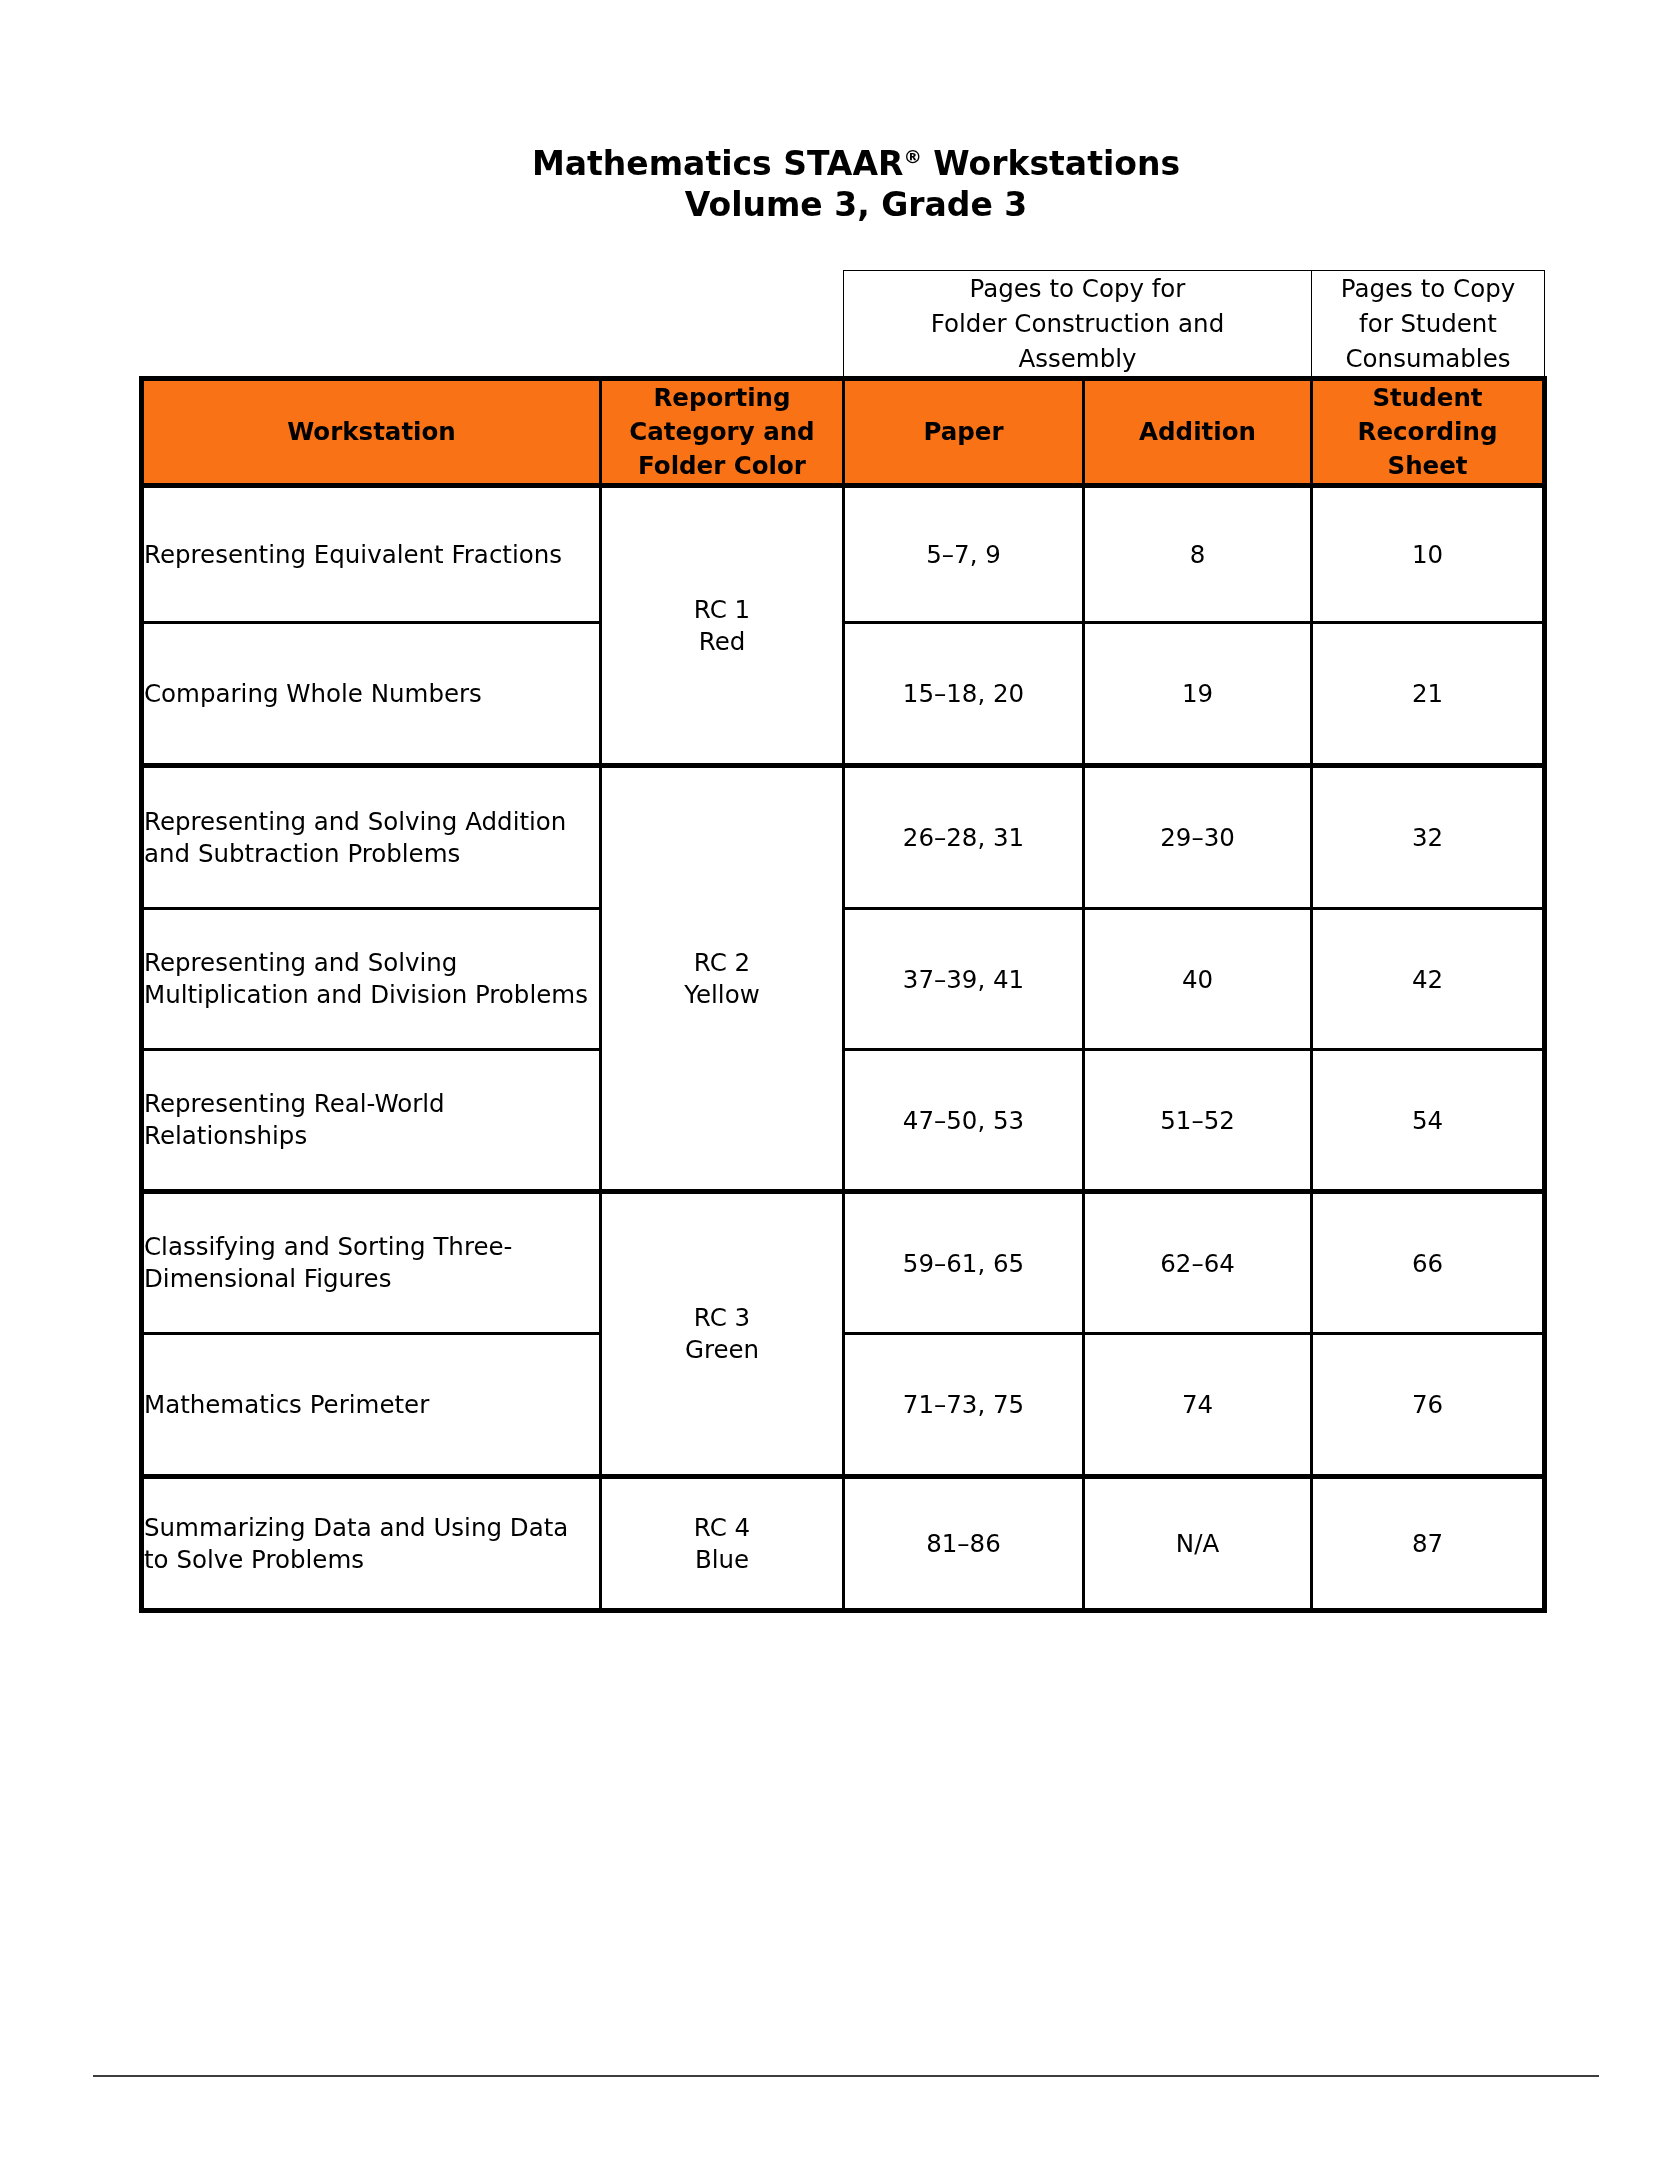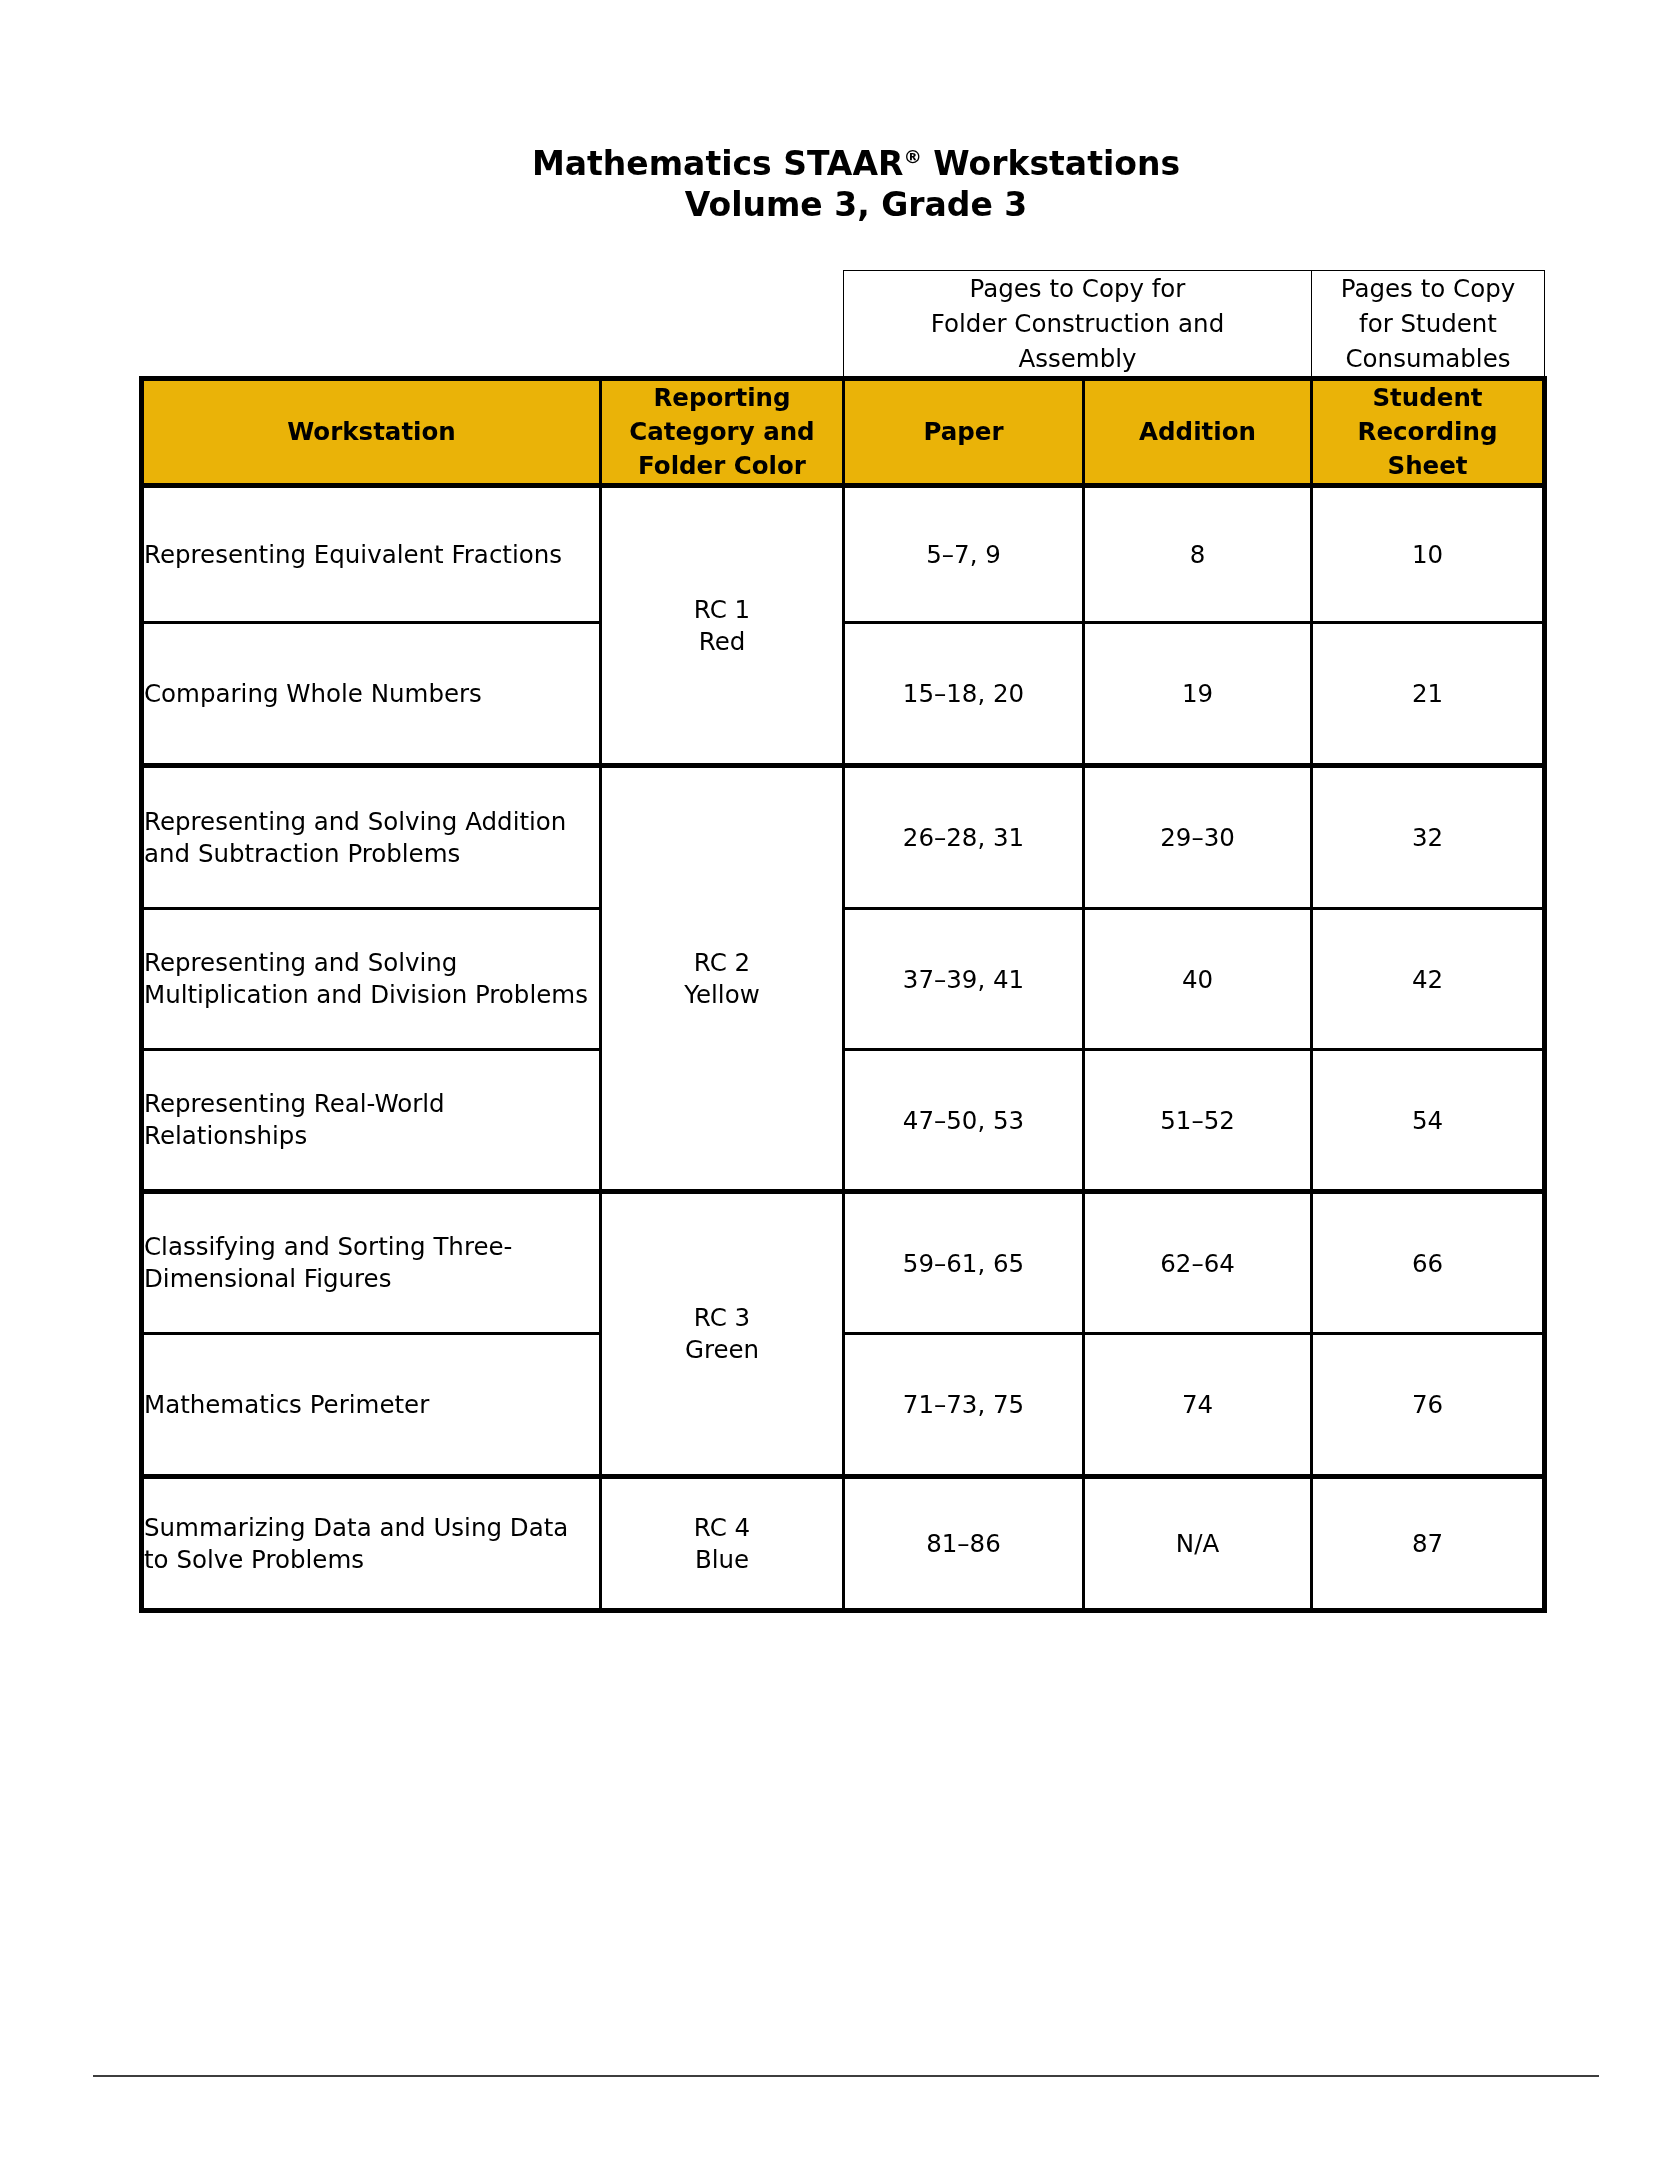--- a/index.html
+++ b/index.html
@@ -50,21 +50,21 @@
   tr.span-row td.span-h {
     border-width: 1.9px;
     text-align: center;
     vertical-align: middle;
     white-space: pre-line;
     line-height: 35px;
     background: #ffffff;
   }
   
   tr.head-row th {
-    background: #eab308;
+    background: #f97316;
     font-weight: bold;
     text-align: center;
     vertical-align: middle;
     white-space: pre-line;
     line-height: 34px;
     border-top-width: 5.6px;
     border-bottom-width: 5.6px;
   }
   
   td.ws {

